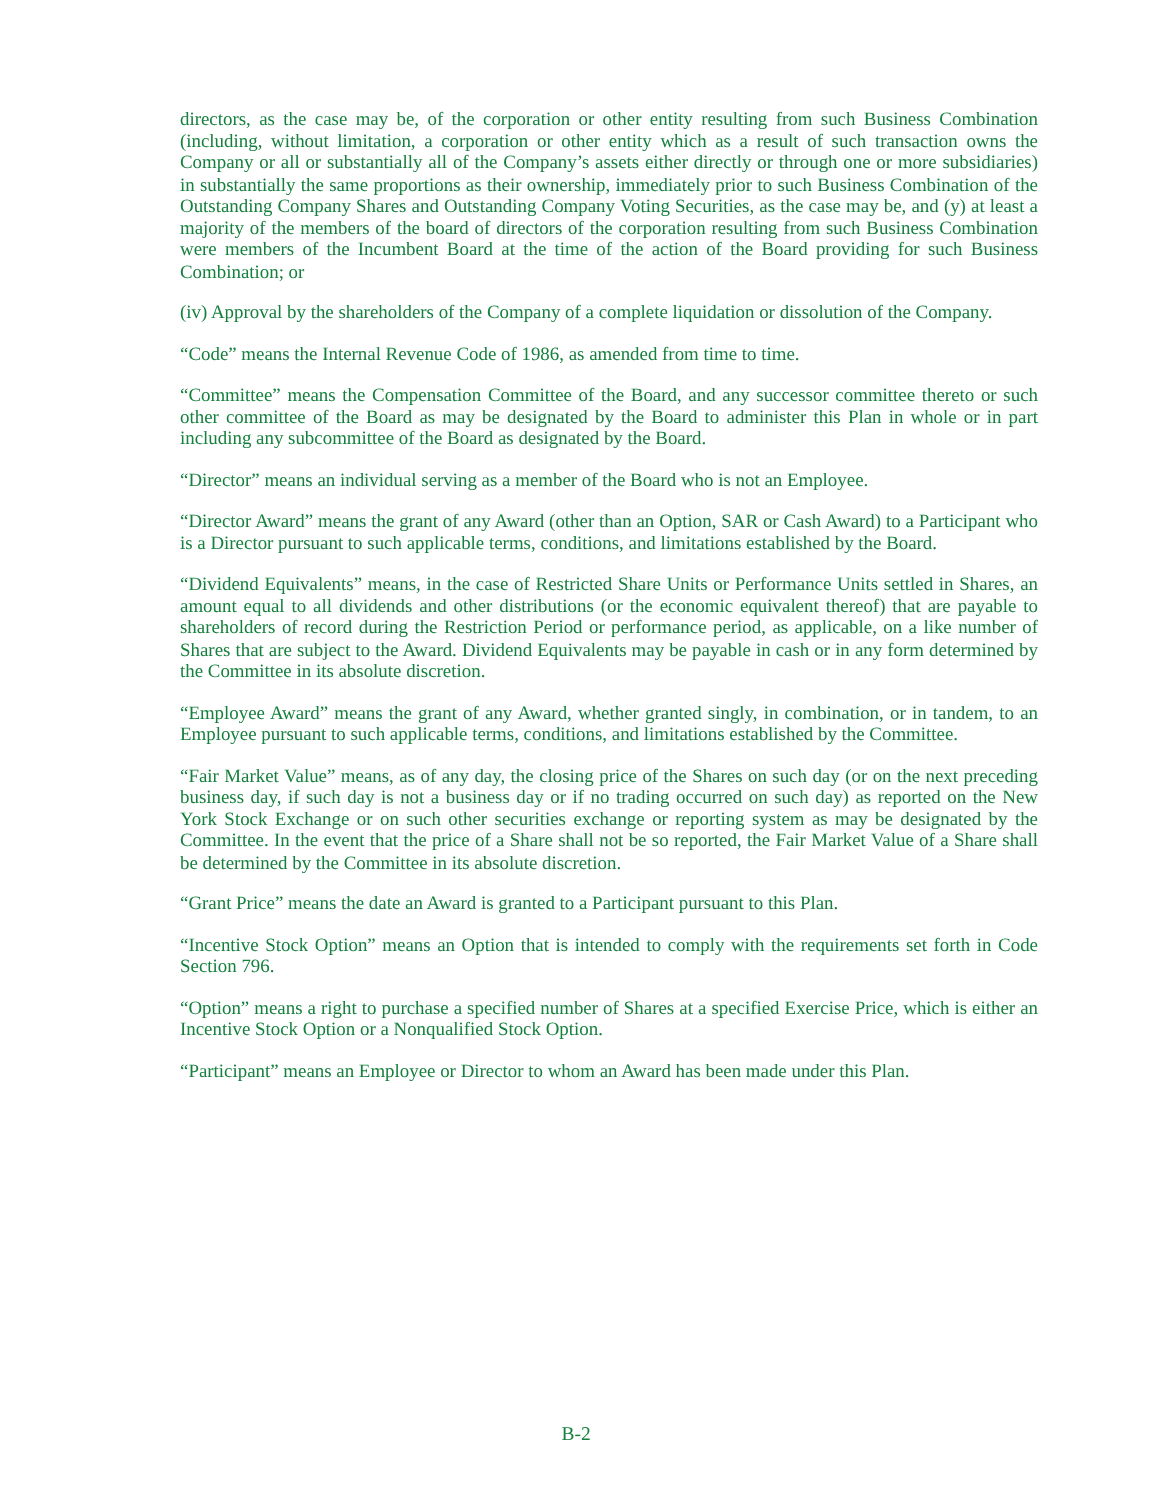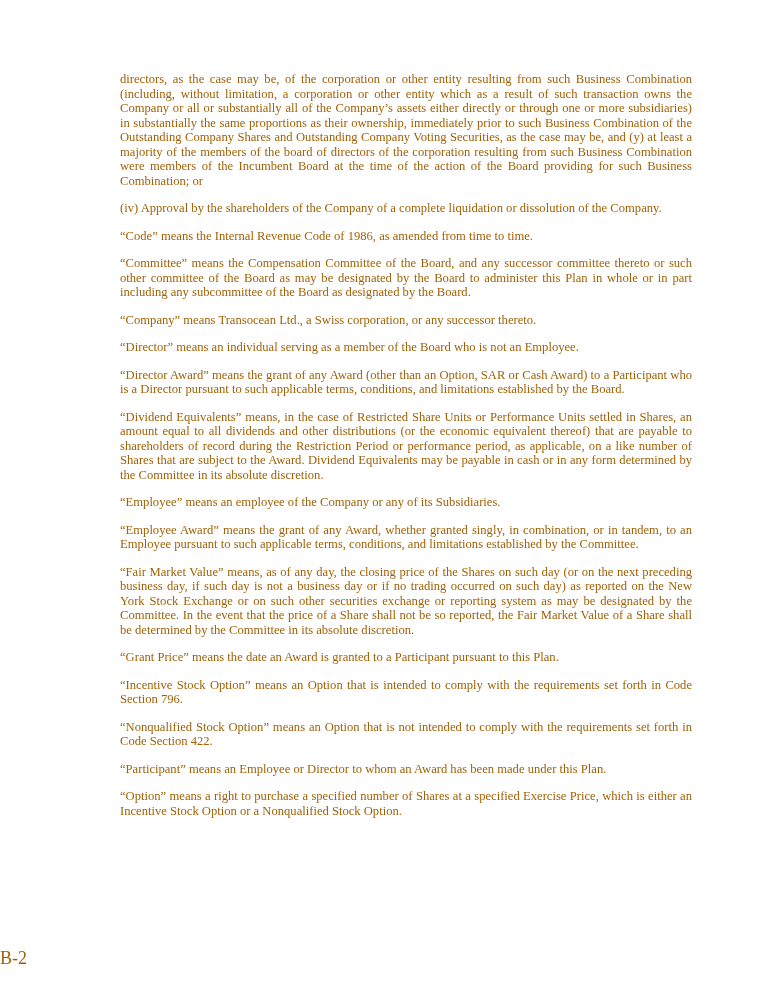--- a/index.html
+++ b/index.html
@@ -6,61 +6,58 @@
     margin: 0;
     padding: 0;
     background: #ffffff;
   }
   .page {
     position: relative;
     width: 768px;
     height: 997px;
     background: #ffffff;
     font-family: "Liberation Serif", "DejaVu Serif", serif;
-    color: #a16207;
+    color: #15803d;
     overflow: hidden;
   }
   .content {
     position: absolute;
     left: 120px;
     top: 72px;
     width: 572px;
     font-size: 12.6px;
     line-height: 14.5px;
     text-align: justify;
   }
   .content p {
     margin: 0 0 13px 0;
     padding: 0;
   }
   .footer {
     position: absolute;
     left: 0;
     top: 948px;
     width: 768px;
-    text-align: left;
-    font-size: 18px;
+    text-align: center;
+    font-size: 13px;
   }
 </style>
 </head>
 <body>
 
 <div class="page">
   <div class="content">
     <p>directors, as the case may be, of the corporation or other entity resulting from such Business Combination (including, without limitation, a corporation or other entity which as a result of such transaction owns the Company or all or substantially all of the Company’s assets either directly or through one or more subsidiaries) in substantially the same proportions as their ownership, immediately prior to such Business Combination of the Outstanding Company Shares and Outstanding Company Voting Securities, as the case may be, and (y) at least a majority of the members of the board of directors of the corporation resulting from such Business Combination were members of the Incumbent Board at the time of the action of the Board providing for such Business Combination; or</p>
     <p>(iv) Approval by the shareholders of the Company of a complete liquidation or dissolution of the Company.</p>
     <p>“Code” means the Internal Revenue Code of 1986, as amended from time to time.</p>
     <p>“Committee” means the Compensation Committee of the Board, and any successor committee thereto or such other committee of the Board as may be designated by the Board to administer this Plan in whole or in part including any subcommittee of the Board as designated by the Board.</p>
-    <p>“Company” means Transocean Ltd., a Swiss corporation, or any successor thereto.</p>
     <p>“Director” means an individual serving as a member of the Board who is not an Employee.</p>
     <p>“Director Award” means the grant of any Award (other than an Option, SAR or Cash Award) to a Participant who is a Director pursuant to such applicable terms, conditions, and limitations established by the Board.</p>
     <p>“Dividend Equivalents” means, in the case of Restricted Share Units or Performance Units settled in Shares, an amount equal to all dividends and other distributions (or the economic equivalent thereof) that are payable to shareholders of record during the Restriction Period or performance period, as applicable, on a like number of Shares that are subject to the Award.   Dividend Equivalents may be payable in cash or in any form determined by the Committee in its absolute discretion.</p>
-    <p>“Employee” means an employee of the Company or any of its Subsidiaries.</p>
     <p>“Employee Award” means the grant of any Award, whether granted singly, in combination, or in tandem, to an Employee pursuant to such applicable terms, conditions, and limitations established by the Committee.</p>
     <p>“Fair Market Value” means, as of any day, the closing price of the Shares on such day (or on the next preceding business day, if such day is not a business day or if no trading occurred on such day) as reported on the New York Stock Exchange or on such other securities exchange or reporting system as may be designated by the Committee. In the event that the price of a Share shall not be so reported, the Fair Market Value of a Share shall be determined by the Committee in its absolute discretion.</p>
     <p>“Grant Price” means the date an Award is granted to a Participant pursuant to this Plan.</p>
     <p>“Incentive Stock Option” means an Option that is intended to comply with the requirements set forth in Code Section 796.</p>
-    <p>“Nonqualified Stock Option” means an Option that is not intended to comply with the requirements set forth in Code Section 422.</p>
+    <p>“Option” means a right to purchase a specified number of Shares at a specified Exercise Price, which is either an Incentive Stock Option or a Nonqualified Stock Option.</p>
     <p>“Participant” means an Employee or Director to whom an Award has been made under this Plan.</p>
-    <p>“Option” means a right to purchase a specified number of Shares at a specified Exercise Price, which is either an Incentive Stock Option or a Nonqualified Stock Option.</p>
   </div>
   <div class="footer">B-2</div>
 </div>
 
 </body></html>

